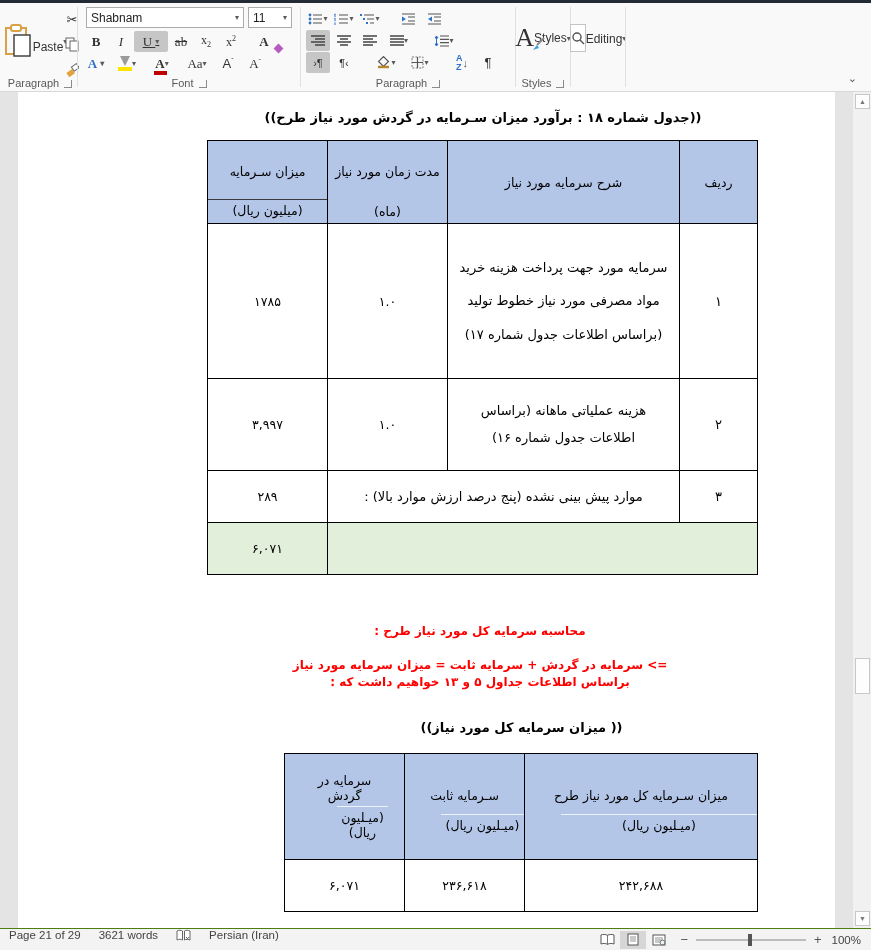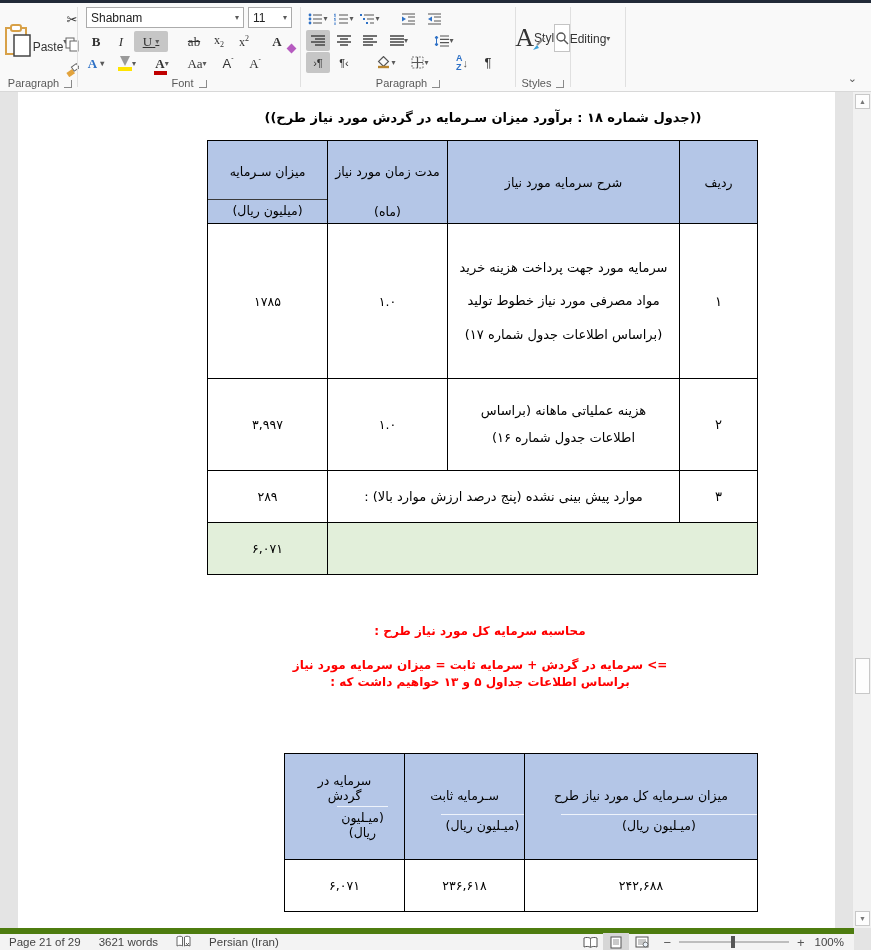--- a/index.html
+++ b/index.html
@@ -37,21 +37,21 @@
                border:1px solid #ababab; font-size:12px; color:#222; display:flex; align-items:center;
                padding:0 4px; justify-content:space-between; }
   .font-size { position:absolute; left:168px; top:4px; width:44px; height:21px; background:#fff;
                border:1px solid #ababab; font-size:12px; color:#222; display:flex; align-items:center;
                padding:0 4px; justify-content:space-between; }
   .font-row2 { position:absolute; left:4px; top:28px; display:flex; gap:1px; align-items:center; }
   .font-row3 { position:absolute; left:4px; top:50px; display:flex; gap:3px; align-items:center; }
   .gB { font-weight:bold; font-family:"Liberation Serif",serif; }
   .gI { font-style:italic; font-family:"Liberation Serif",serif; }
   .gU { text-decoration:underline; font-family:"Liberation Serif",serif; }
-  .gS { text-decoration:line-through; font-family:"Liberation Serif",serif;margin-left:13px; }
+  .gS { text-decoration:line-through; font-family:"Liberation Serif",serif; }
   .subsup { font-family:"Liberation Serif",serif; font-size:12px; }
   .subsup sub,.subsup sup { font-size:8px; }
   .a-effects { color:#2e71c6; font-weight:bold; font-family:"Liberation Serif",serif; }
   .hl-pen { display:inline-block; position:relative; width:14px; height:15px; }
   .hl-pen .nib { position:absolute; left:2px; top:0; width:0; height:0;
                  border-left:5px solid transparent; border-right:5px solid transparent; border-top:10px solid #9a9a9a; }
   .hl-pen .bar { position:absolute; left:0; bottom:0; width:14px; height:4px; background:#ffe400; }
   .a-col { display:inline-block; position:relative; font-weight:bold; font-family:"Liberation Serif",serif; }
   .a-col .bar { position:absolute; left:-1px; bottom:-3px; width:13px; height:4px; background:#c00000; }
   .clear-fmt { position:relative; font-family:"Liberation Serif",serif; font-weight:bold; }
@@ -63,21 +63,21 @@
   .p-row { position:absolute; left:4px; display:flex; gap:2px; align-items:center; }
   .pr1 { top:5px; } .pr2 { top:27px; } .pr3 { top:49px; }
   .p-gap { width:10px; }
   svg.ic { display:block; }
 
   
   .g-styles { left:517px; width:52px; }
   .styles-btn { position:absolute; left:4px; top:4px; width:44px; height:62px; text-align:center; font-size:12px; color:#333; }
   .bigA { font-size:26px; font-family:"Liberation Serif",serif; color:#333; line-height:26px; position:relative; }
   .bigA .brush { position:absolute; margin-left:-4px; margin-top:12px; }
-  .g-edit { left:556px; width:68px; }
+  .g-edit { left:572px; width:68px; }
   .edit-btn { position:absolute; left:4px; top:4px; width:44px; height:62px; text-align:center; font-size:12px; color:#333; }
   .mag-box { width:30px; height:28px; border:1px solid #c4c4c4; background:#fff; margin:0 auto;
              display:flex; align-items:center; justify-content:center; }
   .ribbon-collapse { position:absolute; right:14px; bottom:6px; font-size:11px; color:#5a5a5a; }
 
   
   .docarea { position:absolute; top:92px; left:0; right:0; bottom:22px; background:#e4e4e4; }
   .page { position:absolute; left:18px; top:0; width:817px; height:836px; background:#fff; direction:rtl; }
   .fa { font-family:"DejaVu Sans", sans-serif; color:#000; }
 
@@ -109,23 +109,23 @@
   .notes .n2 { margin-bottom:3px; }
 
   
   .vscroll { position:absolute; top:0; right:0; width:19px; bottom:0; background:#f1f1f1; border-left:1px solid #e3e3e3; }
   .sc-btn { position:absolute; left:2px; width:15px; height:15px; background:#fdfdfd; border:1px solid #c8c8c8;
             font-size:7px; color:#777; display:flex; align-items:center; justify-content:center; }
   .sc-up { top:2px; } .sc-down { bottom:2px; }
   .sc-thumb { position:absolute; left:2px; top:566px; width:15px; height:36px; background:#fdfdfd; border:1px solid #c8c8c8; }
 
   
-  .statusbar { position:absolute; left:0; right:17px; bottom:0; height:22px; background:#f3f3f3;
-               border-top:6px solid #4d7c0f; font-size:11.5px; color:#444;
-               display:flex; align-items:center; }
+  .statusbar { position:absolute; left:0; right:0; bottom:0; height:22px; background:#f3f3f3;
+               border-top:1px solid #4d7c0f; font-size:11.5px; color:#444;
+               display:flex; }
   .sb-item { padding:0 9px; white-space:nowrap; }
   .sb-right { margin-left:auto; display:flex; align-items:center; }
   .view-btn { width:26px; height:18px; display:flex; align-items:center; justify-content:center; }
   .view-btn.active { background:#d6d6d6; }
   .zoom-slider { display:flex; align-items:center; margin:0 8px; }
   .zs-track { position:relative; width:110px; height:2px; background:#bdbdbd; margin:0 8px; }
   .zs-thumb { position:absolute; left:52px; top:-5px; width:4px; height:12px; background:#555; }
   .zs-sign { font-size:13px; color:#555; }
   .zoom-pct { padding:0 10px 0 2px; }
 </style>
@@ -454,20 +454,21 @@
         </tr>
       </tbody>
         </table>
 
       <div class="notes">
         <div class="n1">محاسبه سرمایه کل مورد نیاز طرح :</div>
         <div class="n2">=&gt; سرمایه در گردش + سرمایه ثابت = میزان سرمایه مورد نیاز</div>
         <div>براساس اطلاعات جداول ۵ و ۱۳ خواهیم داشت که :</div>
       </div>
 
+      <div class="doc-title2">(( میزان سرمایه کل مورد نیاز))</div>
 
       <table class="wtbl tbl2 fa">
         <colgroup>
             <col style="width:233px">
             <col style="width:120px">
             <col style="width:120px">
           </colgroup>
         <tbody>
             <tr class="hdr" style="height:63px">
           <td style="padding:0">

